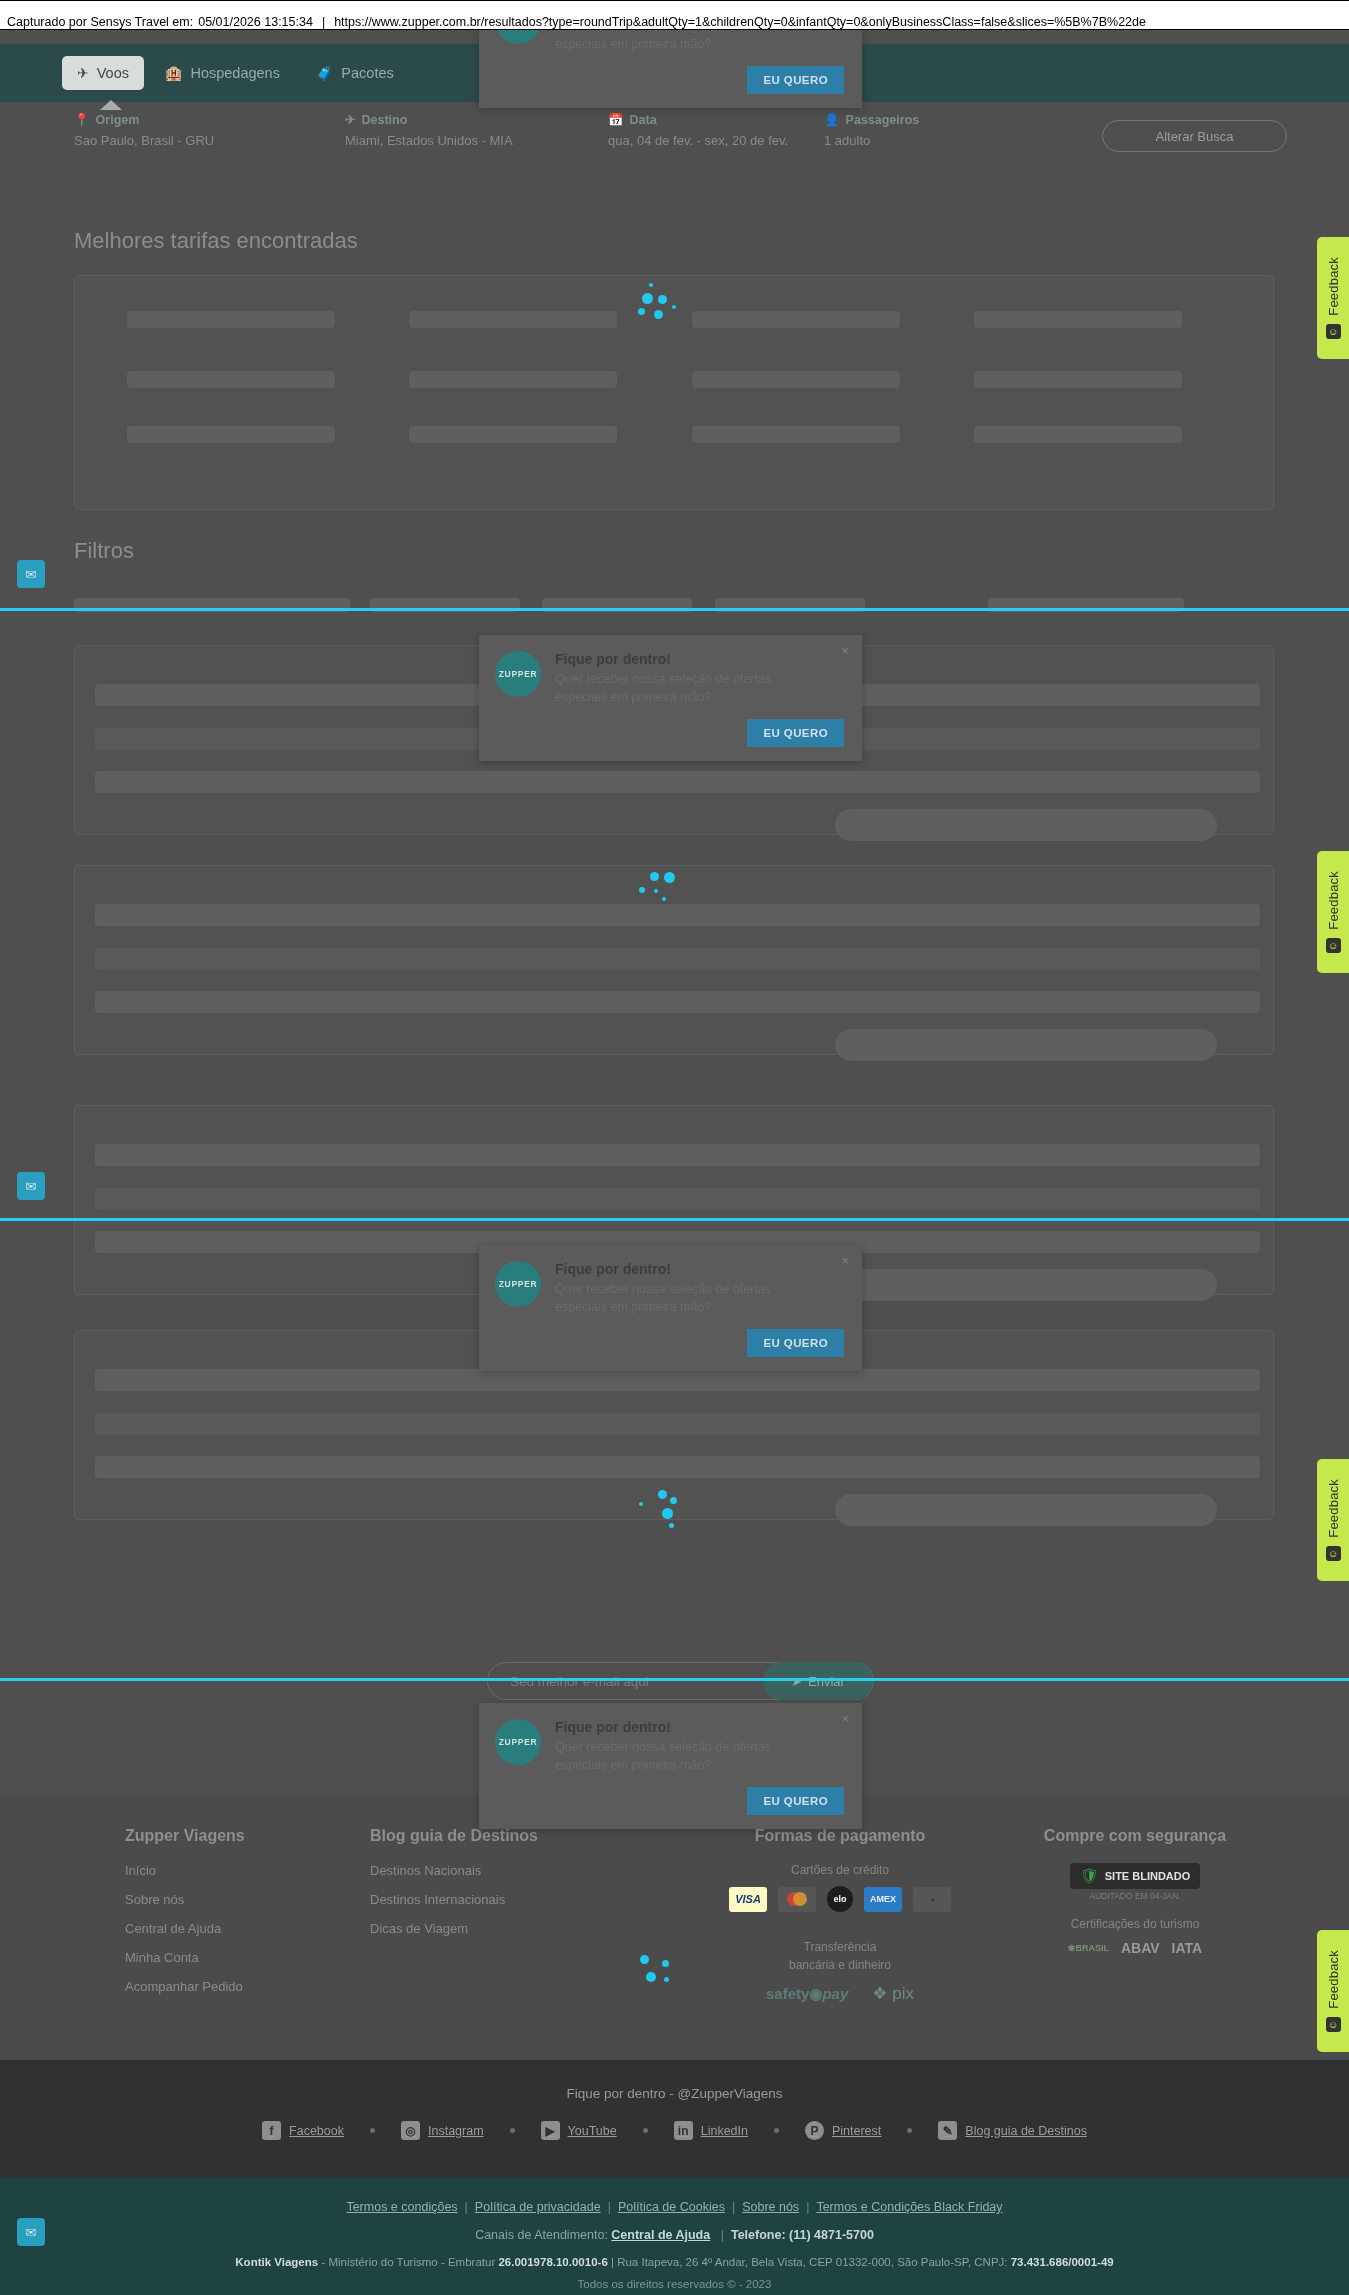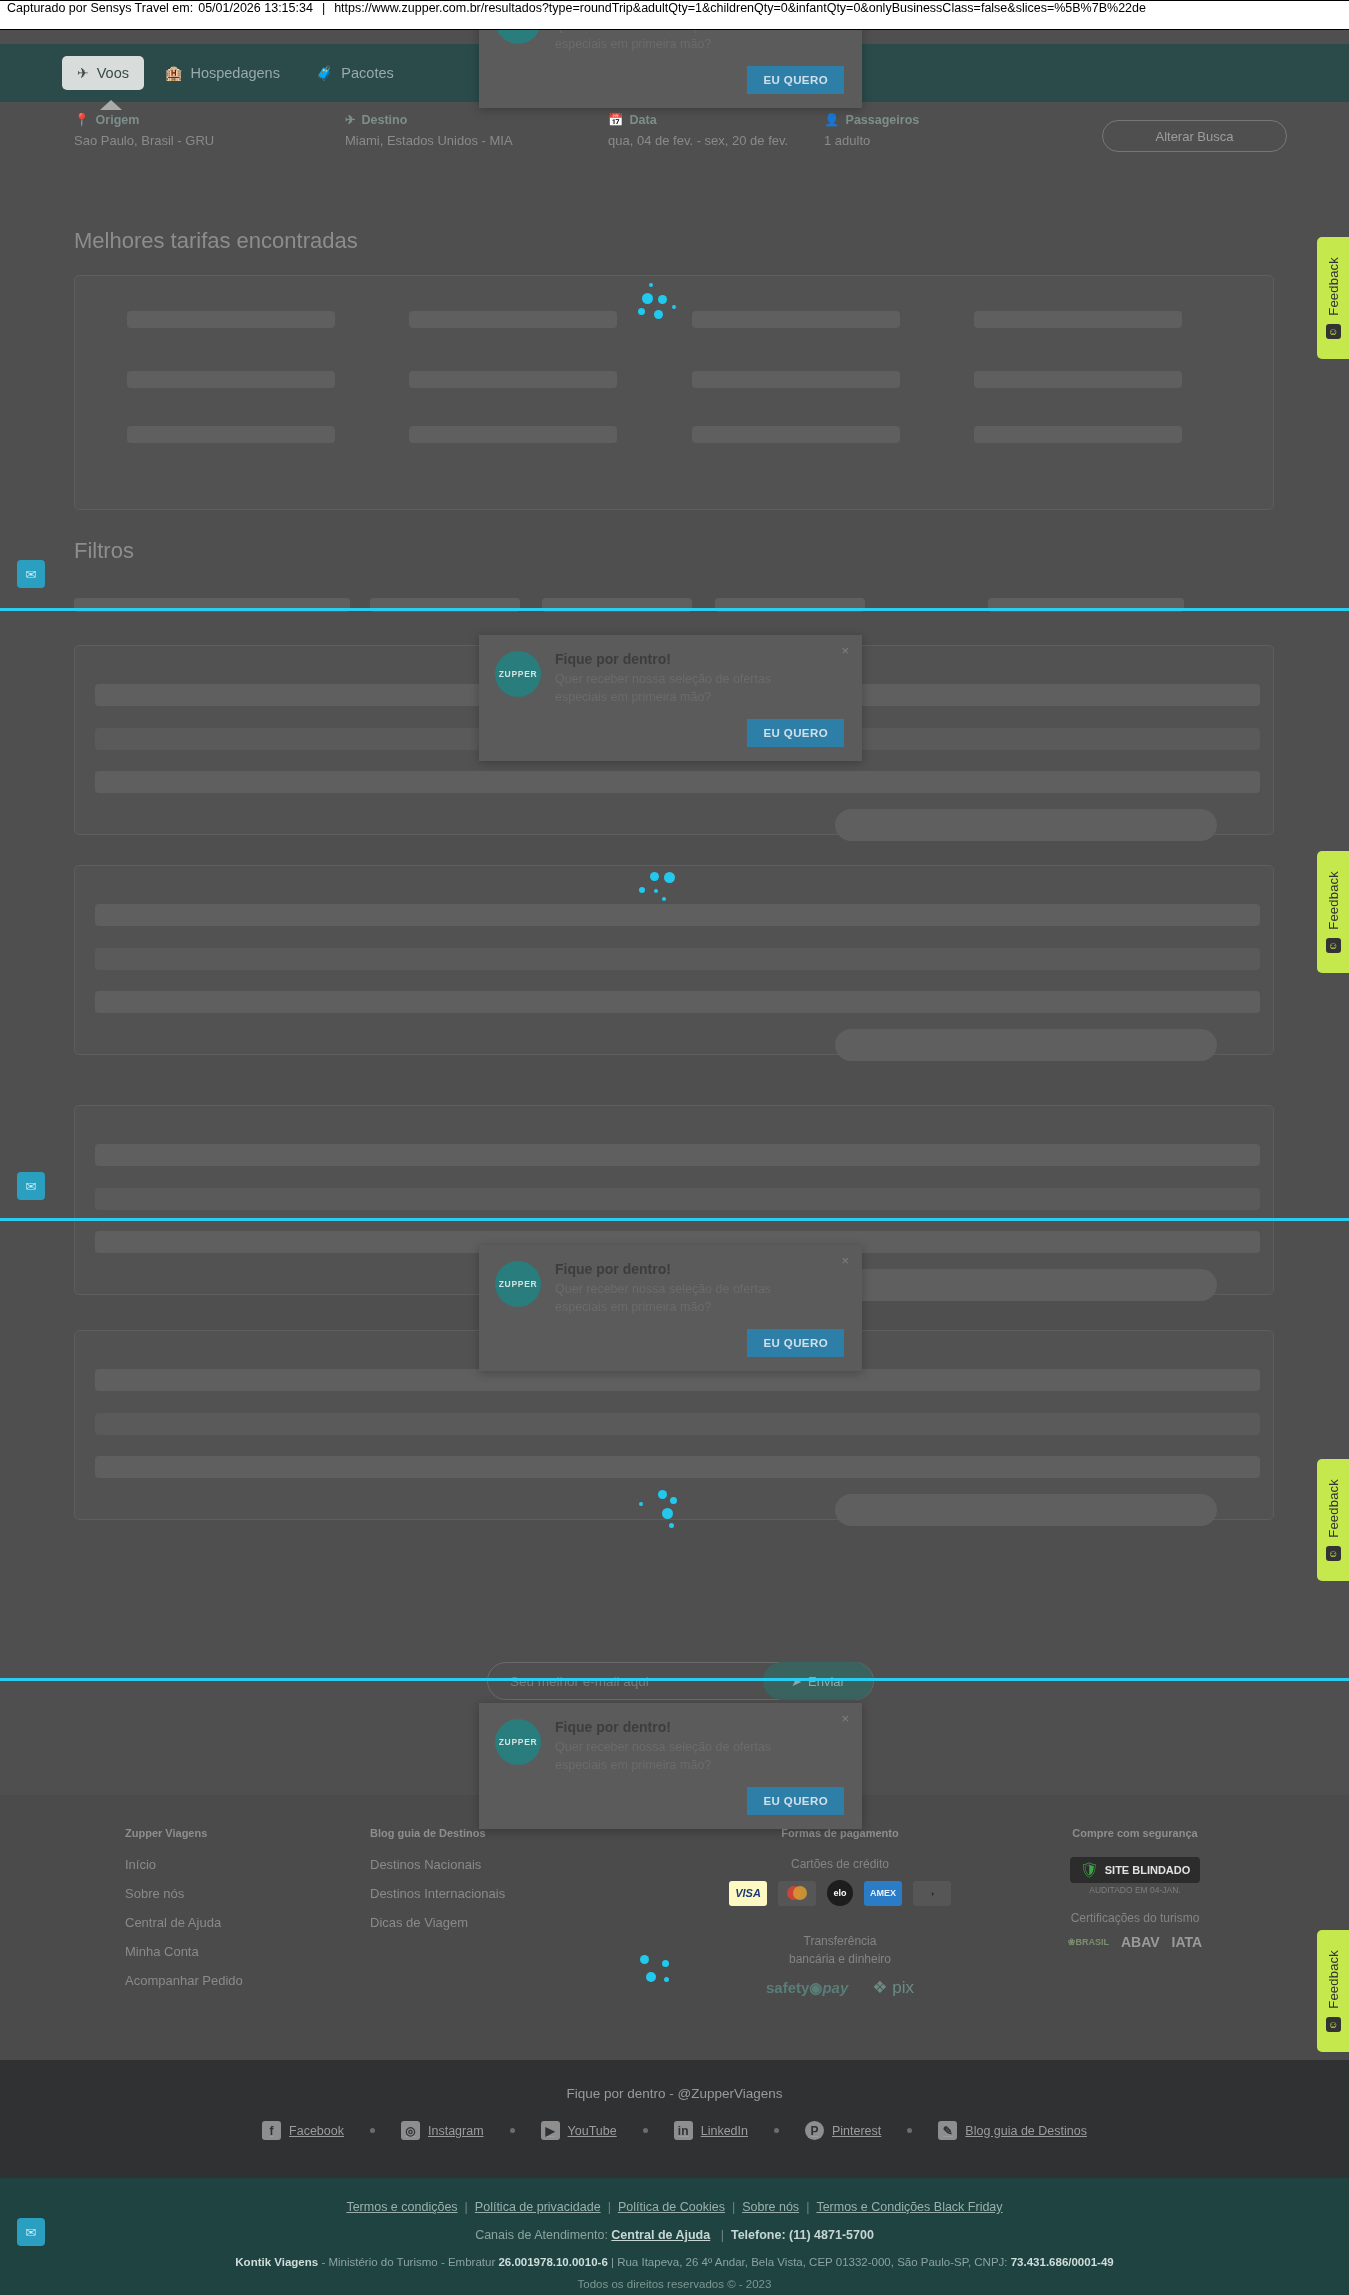--- a/index.html
+++ b/index.html
@@ -9,21 +9,21 @@
     font-family: "Liberation Sans", sans-serif;
     background: #565656;
     overflow: hidden;
   }
   #page { position: relative; width: 1349px; height: 2295px; background: #545454; }
 
   
   .capture-bar {
     position: absolute; left: 0; top: 0; width: 1349px; height: 30px;
     background: #ffffff; border: 1px solid #000; border-left: 0; border-right: 0;
-    display: flex; align-items: flex-start; overflow: hidden; white-space: nowrap;
+    display: flex; align-items: flex-end; overflow: hidden; white-space: nowrap;
     font-size: 12.5px; color: #000; padding-left: 7px; z-index: 90;
   }
   .capture-sep { padding: 0 9px; }
 
   
   .overlay-dim { position: absolute; left: 0; top: 30px; width: 1349px; height: 2265px;
     background: #4f4f4f; }
 
   
   .navbar { position: absolute; left: 0; top: 44px; width: 1349px; height: 58px;
@@ -98,21 +98,21 @@
   .nl-input { position: absolute; left: 487px; width: 387px; height: 38px; border: 1px solid #6b6b6b;
     border-radius: 19px; display: flex; align-items: center; padding-left: 22px;
     font-size: 13.5px; color: #7c7c7c; }
   .nl-btn { position: absolute; right: 0; top: -1px; width: 110px; height: 38px; border-radius: 19px;
     background: #3a6360; display: flex; align-items: center; justify-content: center;
     gap: 6px; font-size: 13px; color: #8fa9a6; }
 
   
   .footer { position: absolute; left: 0; top: 1795px; width: 1349px; height: 265px; background: #4b4b4b; }
   .f-col { position: absolute; top: 32px; }
-  .f-h { font-size: 11px; font-weight: 700; color: #8e8e8e; margin-bottom: 18px; }
+  .f-h { font-size: 16px; font-weight: 700; color: #8e8e8e; margin-bottom: 18px; }
   .f-li { font-size: 13px; color: #8a8a8a; margin-bottom: 14px; }
   .pay-lbl { font-size: 12px; color: #848484; text-align: center; margin-bottom: 9px; }
   .pay-row { display: flex; align-items: center; gap: 11px; justify-content: center; }
   .card { width: 38px; height: 25px; border-radius: 3px; display: flex; align-items: center;
     justify-content: center; font-size: 8px; font-weight: 800; }
   .c-visa { background: #fef9c3; color: #1b3a78; font-size: 11px; font-style: italic; }
   .c-mc { background: #565656; position: relative; }
   .c-elo { background: #1d1d1d; border-radius: 50%; width: 26px; height: 26px; color: #fff; font-size: 9px; }
   .c-amex { background: #2a7cc7; color: #e8f0f8; font-size: 9px; }
   .c-diners { background: #565656; color: #222; font-size: 7px; }

